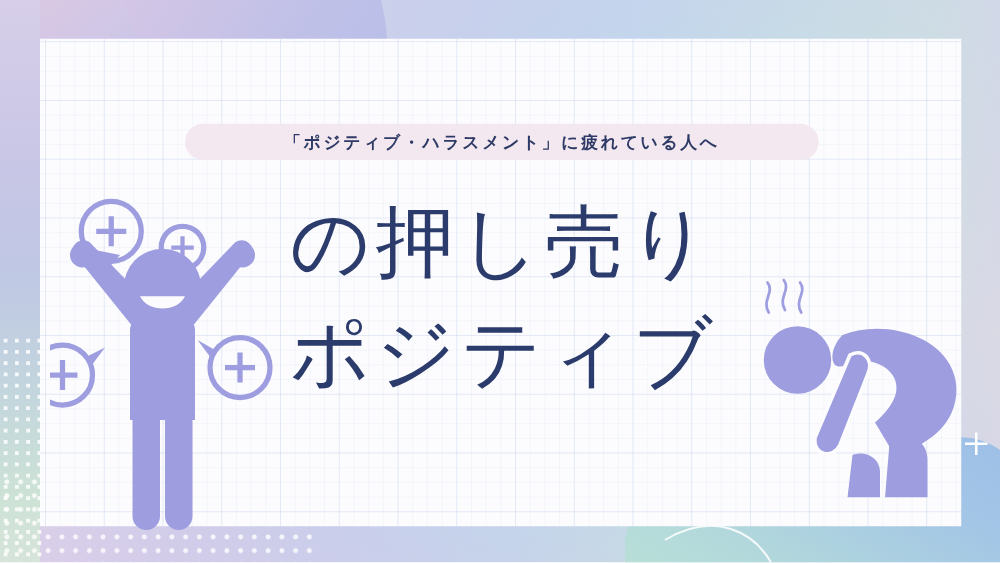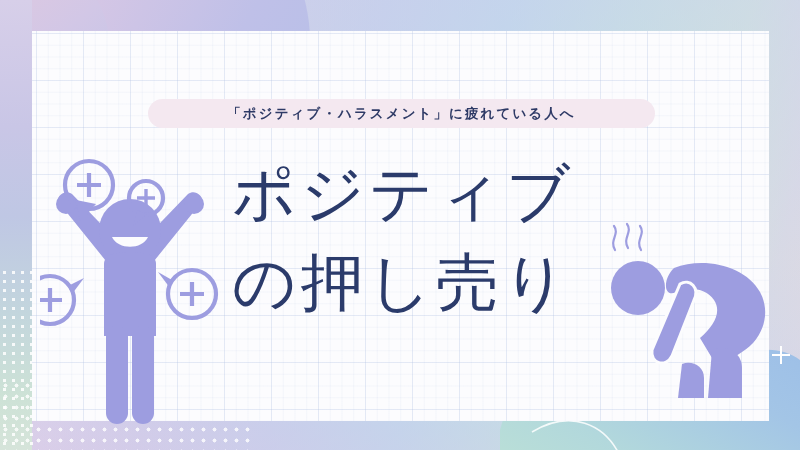--- a/index.html
+++ b/index.html
@@ -241,22 +241,22 @@
 
   <div class="card">
     <div class="card-grid"></div>
   </div>
 
   <div class="subtitle-pill">
     <span class="subtitle-text">「ポジティブ・ハラスメント」に疲れている人へ</span>
   </div>
 
   <div class="title-block">
+    <div class="title-line">の押し売り</div>
     <div class="title-line">ポジティブ</div>
-    <div class="title-line">の押し売り</div>
   </div>
 
   <svg class="fig-happy" viewBox="0 0 195 290">
     <g fill="#9d9de0">
 
       <path d="M20,64 C14,58 24,48 32,54 L84,108 L70,126 Z"></path>
       <rect x="16" y="54" width="20" height="20" rx="10"></rect>
 
       <path d="M148,54 C156,48 166,58 160,64 L110,126 L96,108 Z"></path>
       <rect x="144" y="54" width="20" height="20" rx="10"></rect>

